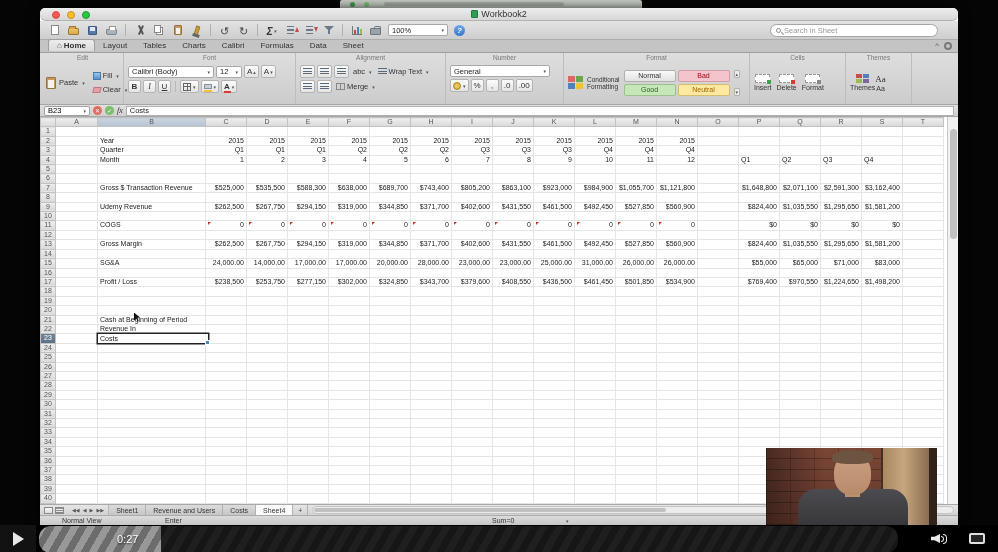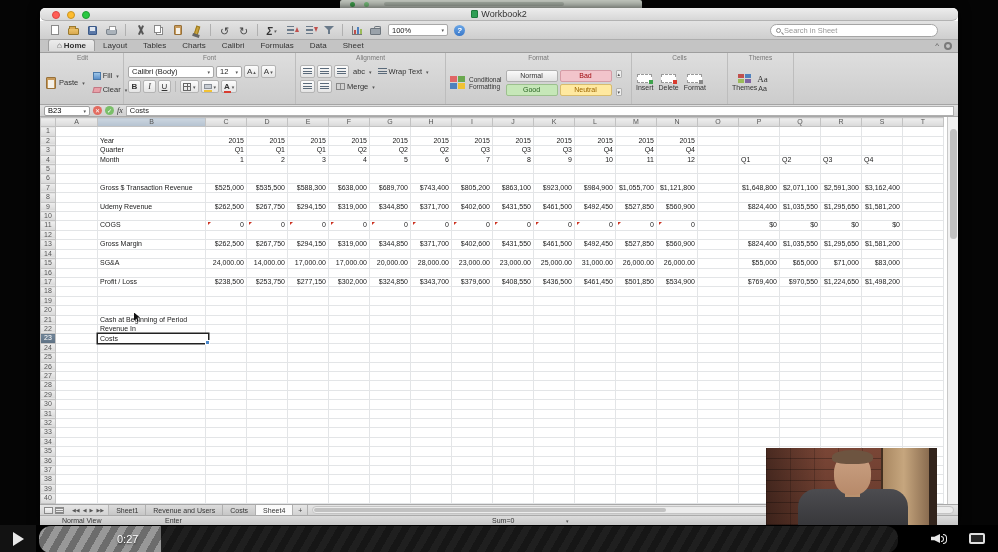--- a/index.html
+++ b/index.html
@@ -410,20 +410,39 @@
               <i class="align-ic"></i>
             </span>
           <span class="sbtn">
               <i class="merge-ic"></i>
               <span>Merge</span>
               <i class="car">▾</i>
             </span>
         </div>
       </div>
 
+      <div class="rgroup g-number">
+        <span class="glabel">Number</span>
+        <div class="grow">
+          <span class="combo w104">
+              <span>General</span>
+              <i class="car">▾</i>
+            </span>
+        </div>
+        <div class="grow">
+          <span class="fbtn">
+              <i class="coin-ic"></i>
+              <i class="car">▾</i>
+            </span>
+          <span class="fbtn">%</span>
+          <span class="fbtn">,</span>
+          <span class="fbtn">.0</span>
+          <span class="fbtn">.00</span>
+        </div>
+      </div>
 
       <div class="rgroup g-format">
         <span class="glabel">Format</span>
         <div class="gbody">
           <span class="cond-btn">
             <i class="cond-ic"></i>
             <span class="cond-text">
               <span>Conditional</span><br>
               <span>Formatting</span>
             </span>

